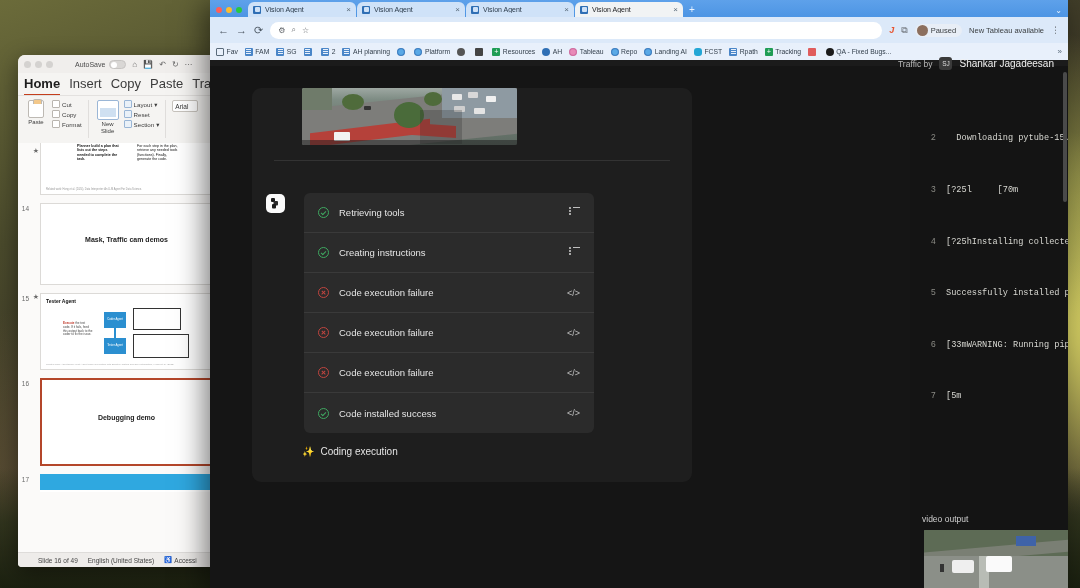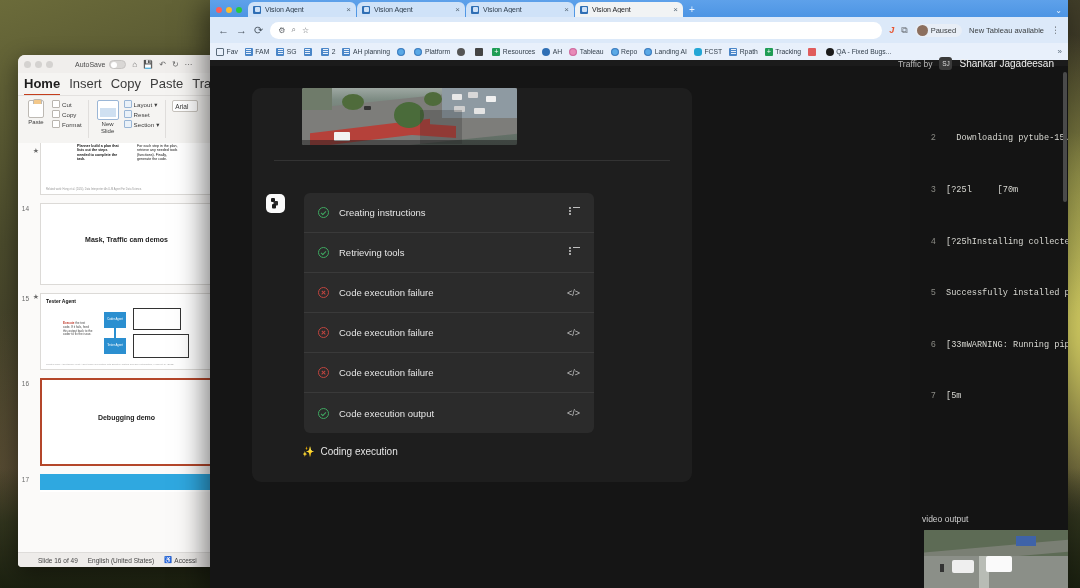--- a/index.html
+++ b/index.html
@@ -612,46 +612,46 @@
           <svg width="13" height="13" viewBox="0 0 13 13" aria-hidden="true">
             <rect x="2" y="1" width="4" height="4" rx="1" fill="#1b1b1b"></rect>
             <rect x="4.5" y="4" width="4.5" height="4.5" rx="1" fill="#2b2b2b"></rect>
             <rect x="3" y="7" width="4" height="4.5" rx="1" fill="#1b1b1b"></rect>
           </svg>
         </div>
 
         <div id="steps">
           <div class="step-row">
             <span class="step-ico ok"></span>
-            <span class="step-label">Creating instructions</span>
+            <span class="step-label">Retrieving tools</span>
             <span class="step-action"><span class="list-glyph"><b></b><b></b><b></b><i></i><i></i><i></i></span></span>
           </div>
           <div class="step-row">
             <span class="step-ico ok"></span>
-            <span class="step-label">Retrieving tools</span>
+            <span class="step-label">Creating instructions</span>
             <span class="step-action"><span class="list-glyph"><b></b><b></b><b></b><i></i><i></i><i></i></span></span>
           </div>
           <div class="step-row">
             <span class="step-ico err"></span>
             <span class="step-label">Code execution failure</span>
             <span class="step-action">&lt;/&gt;</span>
           </div>
           <div class="step-row">
             <span class="step-ico err"></span>
             <span class="step-label">Code execution failure</span>
             <span class="step-action">&lt;/&gt;</span>
           </div>
           <div class="step-row">
             <span class="step-ico err"></span>
             <span class="step-label">Code execution failure</span>
             <span class="step-action">&lt;/&gt;</span>
           </div>
           <div class="step-row">
             <span class="step-ico ok"></span>
-            <span class="step-label">Code execution output</span>
+            <span class="step-label">Code installed success</span>
             <span class="step-action">&lt;/&gt;</span>
           </div>
         </div>
 
         <div id="coding-complete">
           <span id="sparkle">✨</span>
           <span>Coding execution</span>
         </div>
       </div>
 

